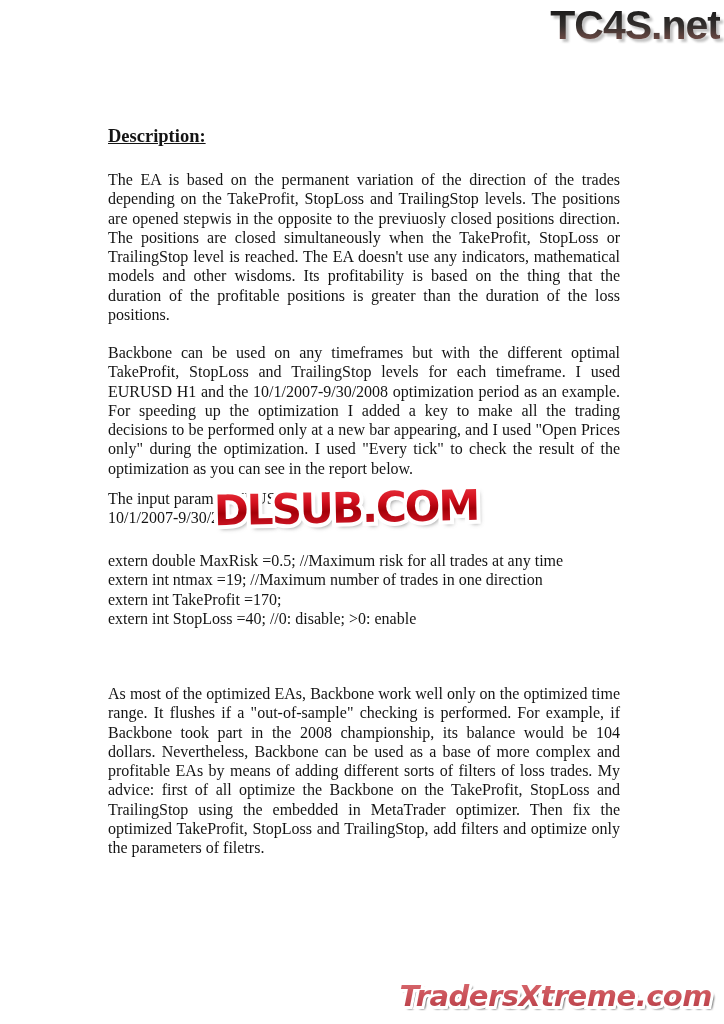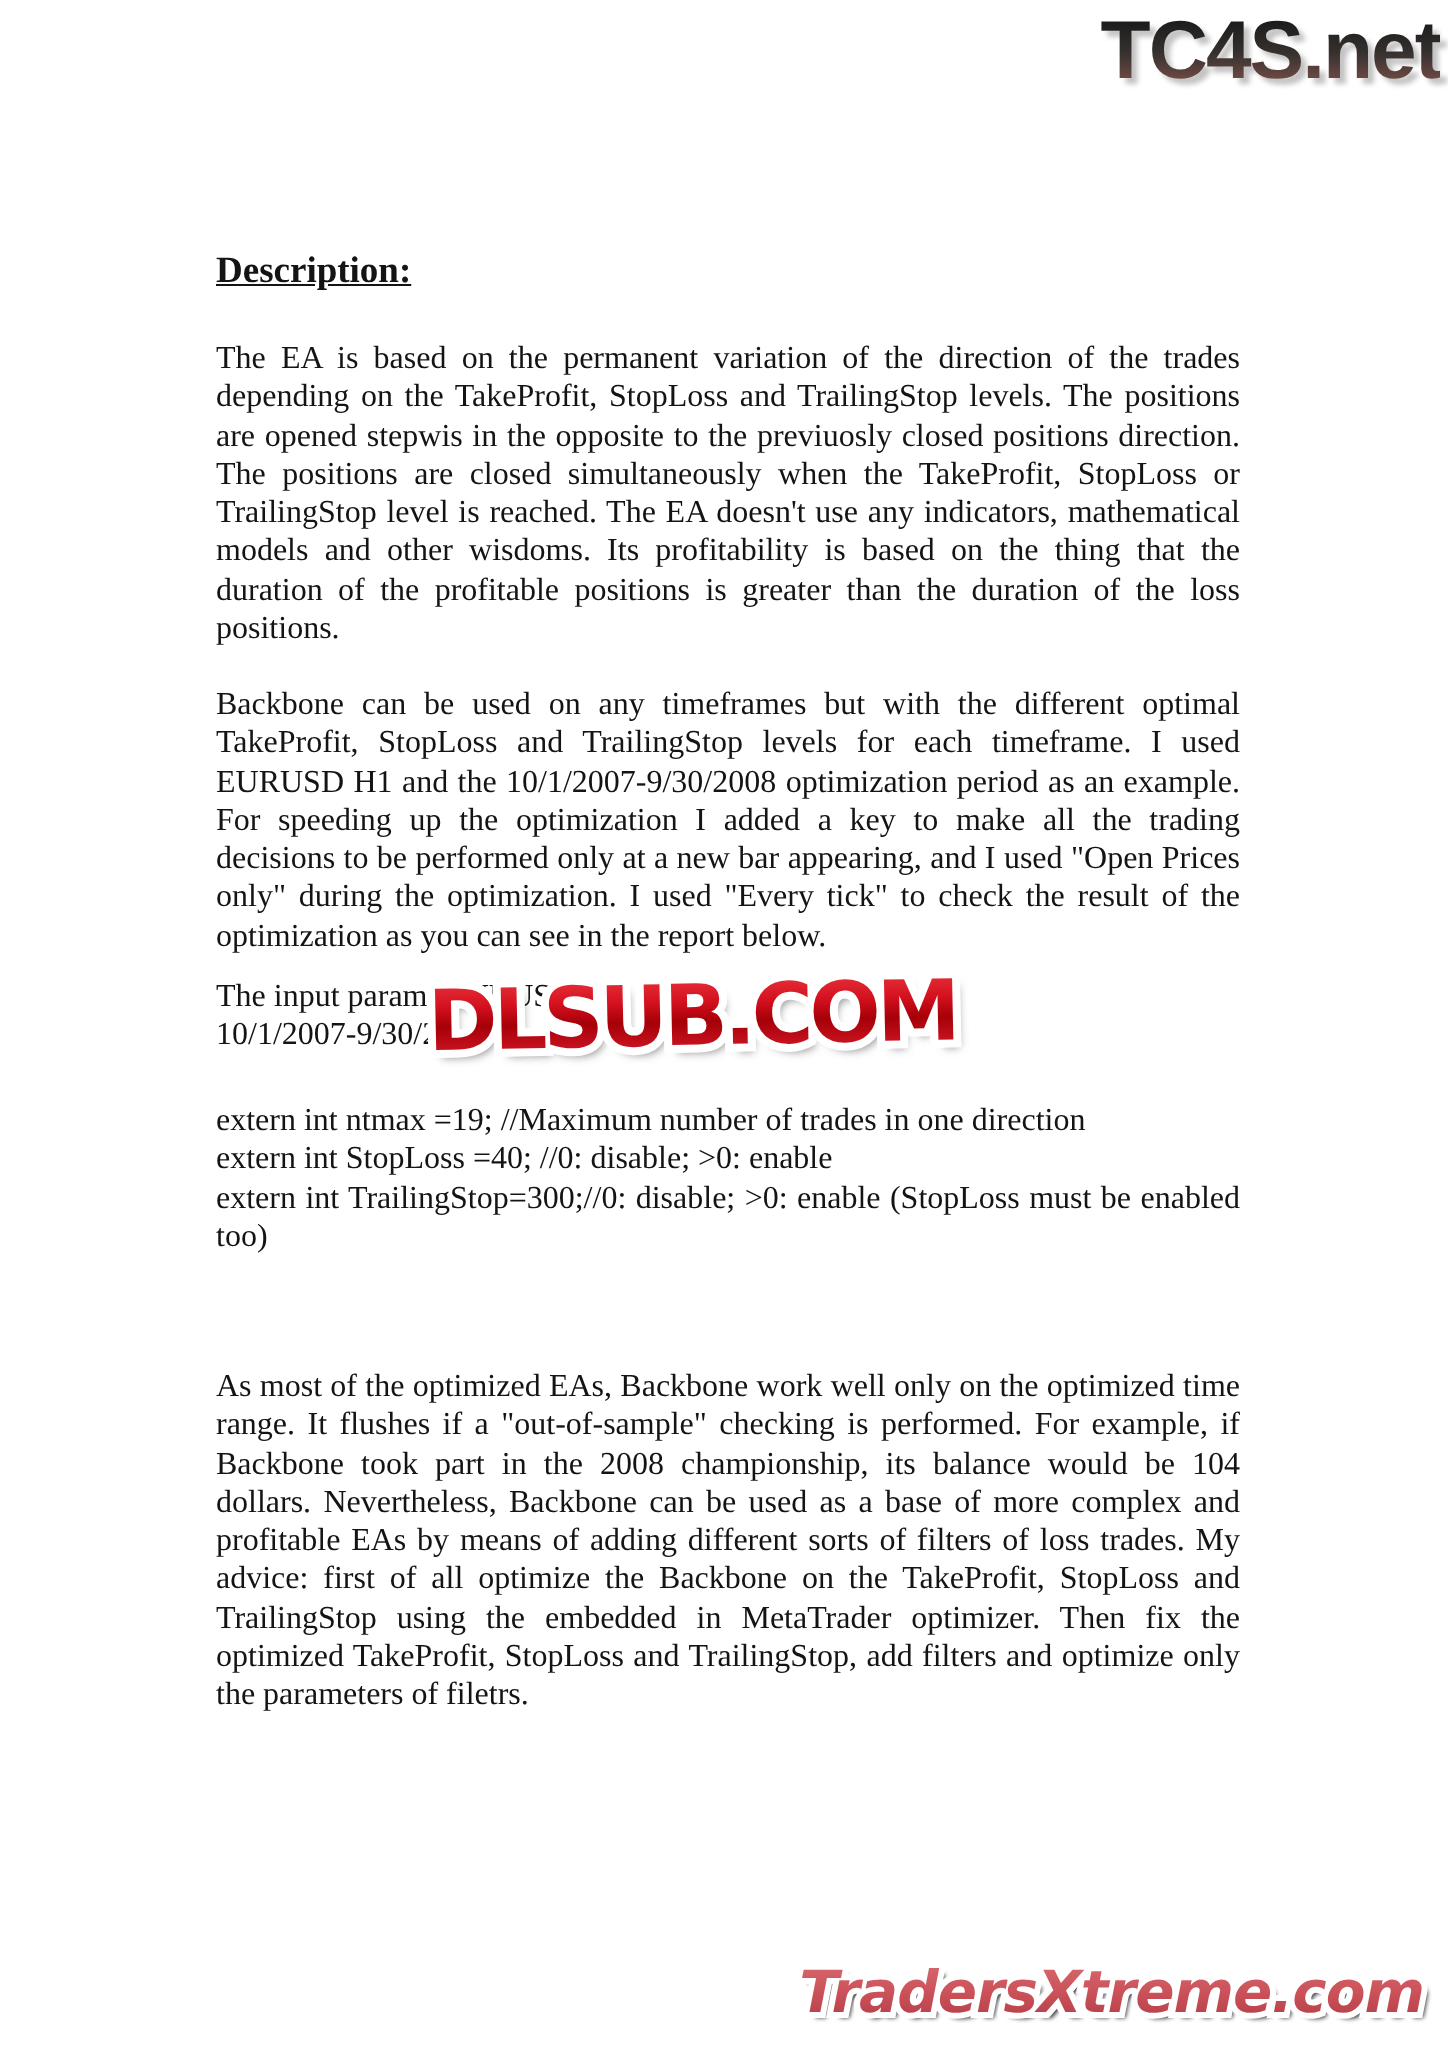--- a/index.html
+++ b/index.html
@@ -89,23 +89,24 @@
     <div class="wline">
       <span>10/1/2007-9/30/2</span>
     </div>
     <div class="watermark">
       <span class="wm-stroke">DLSUB.COM</span>
       <span class="wm-fill">DLSUB.COM</span>
     </div>
   </div>
 
   <div class="para" style="top:551px">
+    <div class="code-line">extern double MaxRisk =0.5; //Maximum risk for all trades at any time</div>
     <div class="code-line">extern int ntmax =19; //Maximum number of trades in one direction</div>
+    <div class="code-line">extern int TakeProfit =170;</div>
     <div class="code-line">extern int StopLoss =40; //0: disable; &gt;0: enable</div>
-    <div class="code-line">extern int TrailingStop=300;//0: disable; &gt;0: enable (StopLoss must be enabled too)</div>
   </div>
 
   <p class="para" style="top:684px">As most of the optimized EAs, Backbone work well only on the optimized time range. It flushes if a "out-of-sample" checking is performed. For example, if Backbone took part in the 2008 championship, its balance would be 104 dollars. Nevertheless, Backbone can be used as a base of more complex and profitable EAs by means of adding different sorts of filters of loss trades. My advice: first of all optimize the Backbone on the TakeProfit, StopLoss and TrailingStop using the embedded in MetaTrader optimizer. Then fix the optimized TakeProfit, StopLoss and TrailingStop, add filters and optimize only the parameters of filetrs.</p>
 
 
   <div class="bottom-logo">
     <span class="bl-shadow">TradersXtreme.com</span>
     <span class="bl-stroke">TradersXtreme.com</span>
     <span class="bl-fill">TradersXtreme.com</span>
   </div>

